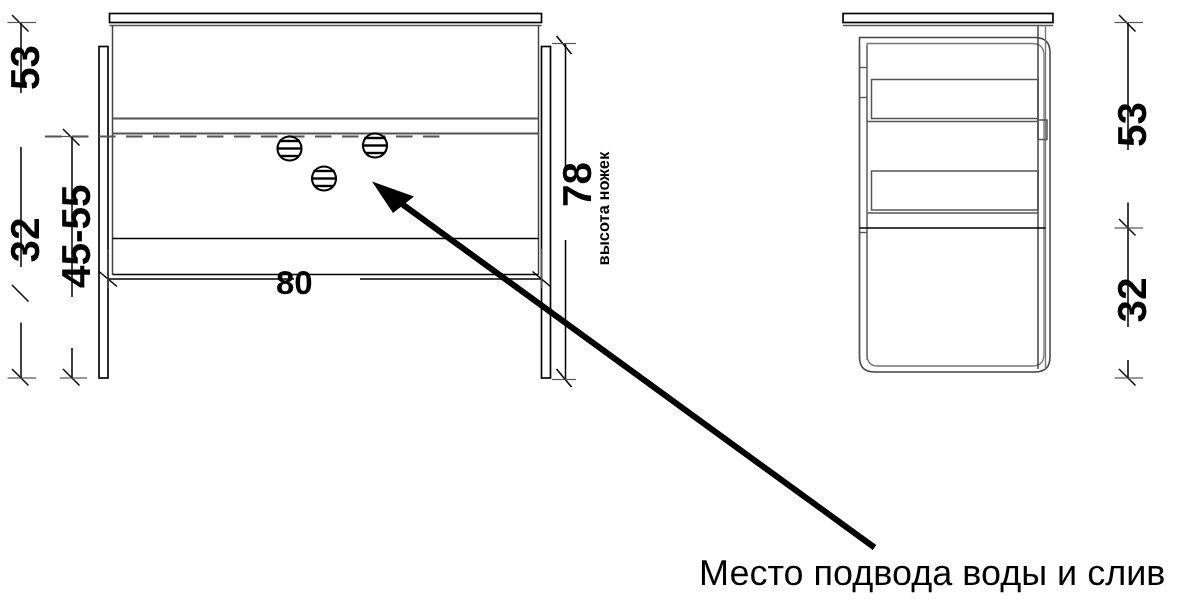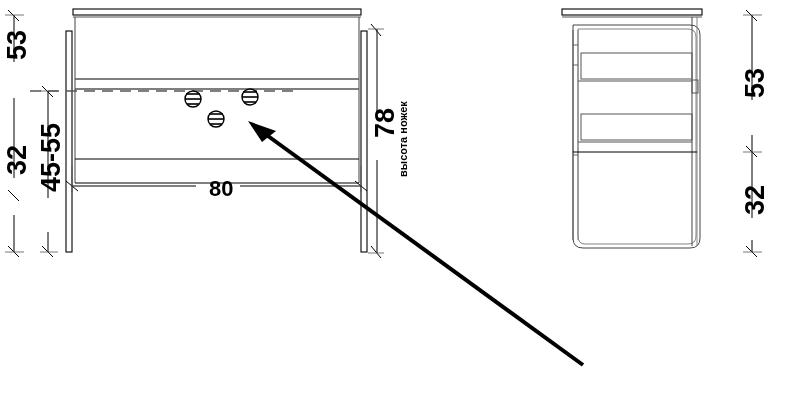--- a/index.html
+++ b/index.html
@@ -45,21 +45,21 @@
     transform-origin: left top;
   }
   #t-4555-left {
     left: 38px;
     top: 192px;
     font-size: 27px;
     transform: rotate(-90deg);
     transform-origin: left top;
   }
   #t-80 {
-    left: 209px;
+    left: 184px;
     top: 178px;
     font-size: 22px;
   }
   #t-78 {
     left: 372px;
     top: 138px;
     font-size: 27px;
     transform: rotate(-90deg);
     transform-origin: left top;
   }
@@ -268,14 +268,15 @@
   <div class="dim-text" id="t-80">80</div>
 
   <div class="dim-text" id="t-78">78</div>
 
   <div class="dim-text" id="t-legheight">высота ножек</div>
 
   <div class="dim-text" id="t-53-right">53</div>
 
   <div class="dim-text" id="t-32-right">32</div>
 
+  <div class="dim-text" id="t-callout">Место подвода воды и слив</div>
 
 </div>
 
 </body></html>

